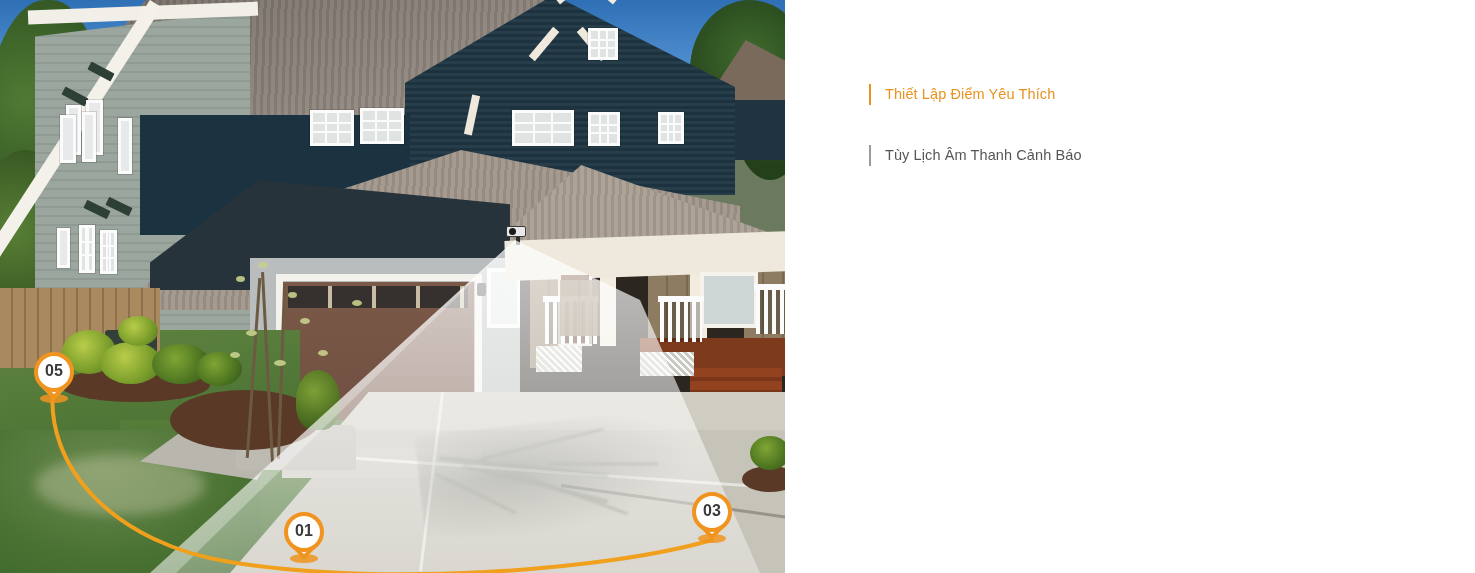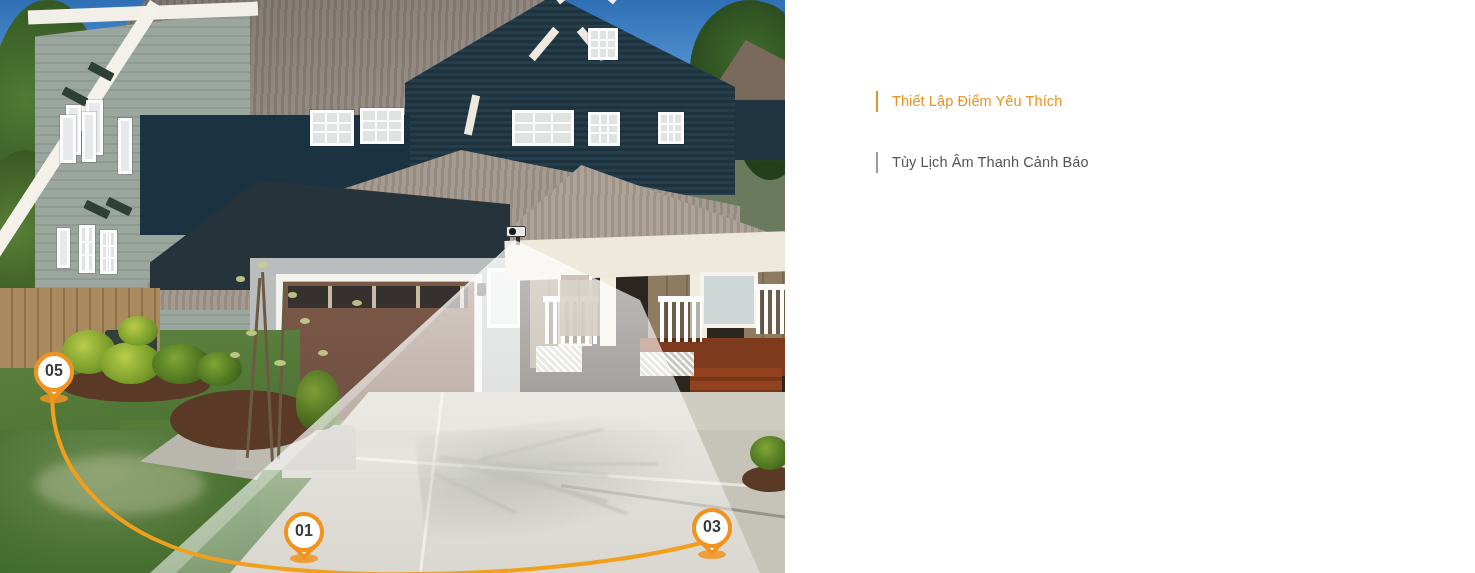--- a/index.html
+++ b/index.html
@@ -170,21 +170,21 @@
        transform:rotate(45deg);}
   .pin-num{position:absolute;left:0;top:0;width:40px;height:40px;line-height:38px;text-align:center;
        font-size:16px;font-weight:700;color:#3a3a3a;font-family:"Liberation Sans",sans-serif;z-index:3;}
   .pin-base{position:absolute;left:6px;top:42px;width:28px;height:9px;border-radius:50%;
        background:rgba(240,148,31,.85);}
 
   
   .info-panel{position:relative;flex:1;height:573px;background:#fff;padding:82px 0 0 84px;}
   .headline{font-size:27px;color:#2f2f2f;font-weight:400;letter-spacing:.2px;margin:0 0 44px 0;
             font-family:"Liberation Sans","DejaVu Sans",sans-serif;white-space:nowrap;}
-  .feat-list{list-style:none;margin:7px;padding:0;}
+  .feat-list{list-style:none;margin:0;padding:0;}
   .feat{display:flex;align-items:center;height:24px;margin-bottom:37px;cursor:pointer;}
   .feat .bar{width:2px;height:21px;background:#9b9b9b;margin-right:14px;flex:0 0 2px;}
   .feat .txt{font-size:14.5px;color:#565656;letter-spacing:.1px;white-space:nowrap;}
   .feat.active .bar{background:#e8921f;}
   .feat.active .txt{color:#e8921f;}
 </style>
 </head>
 <body>
 
 <div class="page">
@@ -343,21 +343,21 @@
       <div class="pin-base"></div>
     </div>
 
     <div class="marker" style="left:284px;top:512px;">
       <div class="pin-tip"></div>
       <div class="pin"></div>
       <div class="pin-num">01</div>
       <div class="pin-base"></div>
     </div>
 
-    <div class="marker" style="left:692px;top:508px;">
+    <div class="marker" style="left:692px;top:492px;">
       <div class="pin-tip"></div>
       <div class="pin"></div>
       <div class="pin-num">03</div>
       <div class="pin-base"></div>
     </div>
 
   </div>
 
   <div class="info-panel">
 

